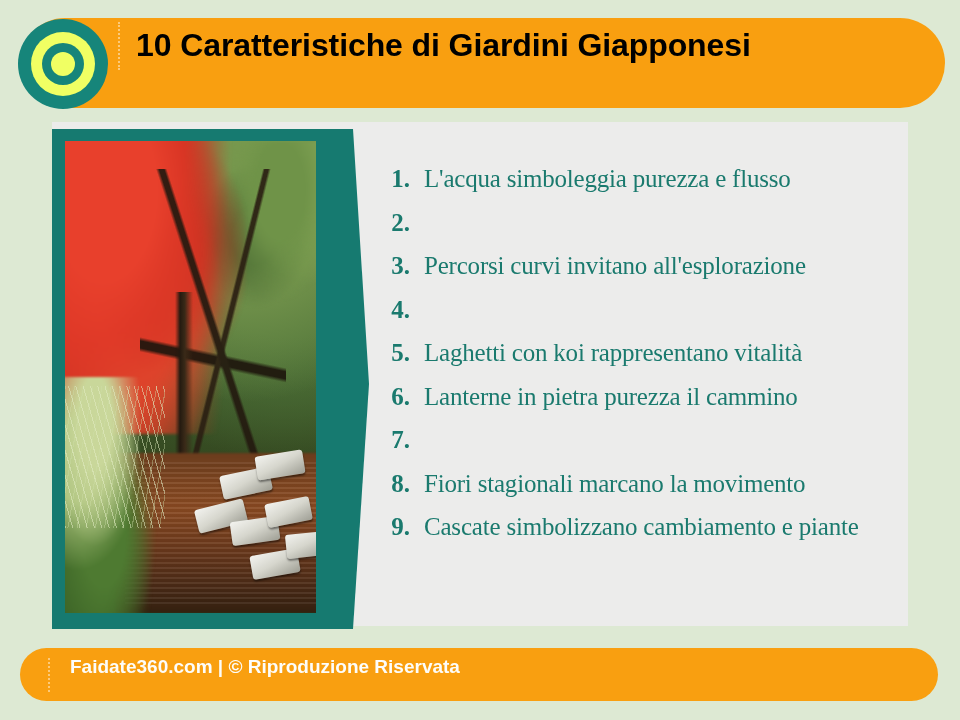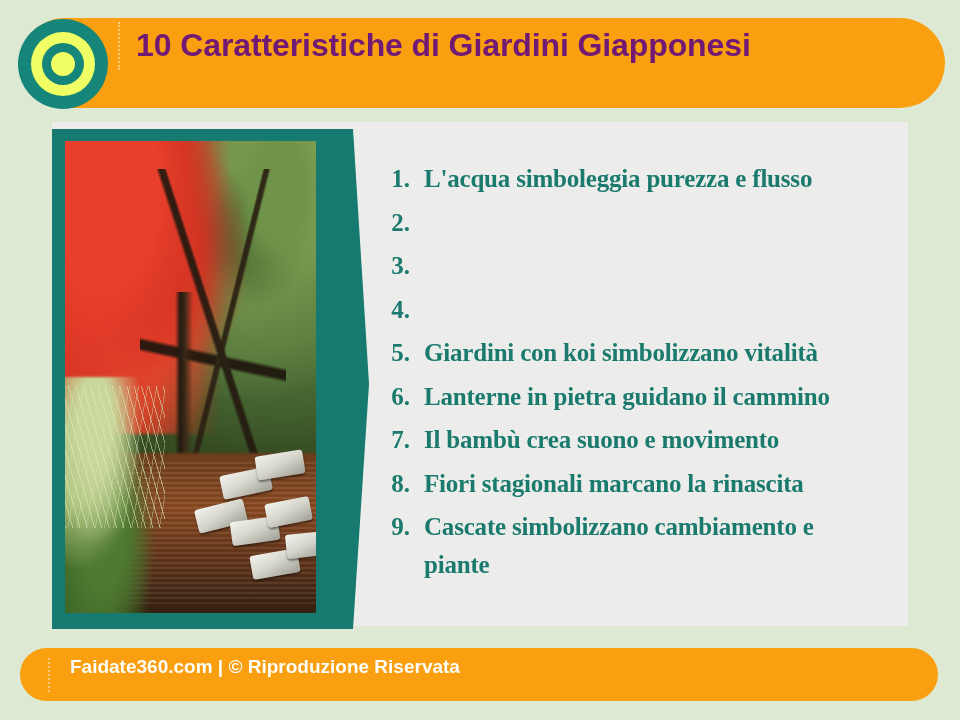--- a/index.html
+++ b/index.html
@@ -35,21 +35,21 @@
     border-left: 2px dotted rgba(255,255,255,0.45);
   }
   #header-title {
     position: absolute;
     left: 136px;
     top: 0;
     right: 24px;
     height: 90px;
     display: flex;
     align-items: center;
-    color: #701a75;
+    color: #000000;
     font-size: 32px;
     font-weight: bold;
     letter-spacing: -0.1px;
     white-space: nowrap;
     font-family: "Liberation Sans", sans-serif;
   }
 
   
   #logo {
     position: absolute;
@@ -242,21 +242,21 @@
     color: #1a7a6e;
     font-size: 25px;
     font-weight: bold;
     line-height: 38px;
     font-family: "Liberation Serif", serif;
     font-stretch: condensed;
   }
   .list-text {
     color: #1a7a6e;
     font-size: 25px;
-    font-weight: bold;
+    font-weight: normal;
     line-height: 38px;
     font-family: "Liberation Serif", serif;
     font-stretch: condensed;
     letter-spacing: -0.2px;
   }
 
   
   #footer-bar {
     position: absolute;
     left: 20px;
@@ -331,39 +331,39 @@
 <div id="list-area">
   <div class="list-item">
     <div class="list-num">1.</div>
     <div class="list-text">L'acqua simboleggia purezza e flusso</div>
   </div>
   <div class="list-item">
     <div class="list-num">2.</div>
   </div>
   <div class="list-item">
     <div class="list-num">3.</div>
+    <div class="list-text">Percorsi curvi invitano all'esplorazione</div>
   </div>
   <div class="list-item">
     <div class="list-num">4.</div>
   </div>
   <div class="list-item">
     <div class="list-num">5.</div>
-    <div class="list-text">Giardini con koi simbolizzano vitalità</div>
+    <div class="list-text">Laghetti con koi rappresentano vitalità</div>
   </div>
   <div class="list-item">
     <div class="list-num">6.</div>
-    <div class="list-text">Lanterne in pietra guidano il cammino</div>
+    <div class="list-text">Lanterne in pietra purezza il cammino</div>
   </div>
   <div class="list-item">
     <div class="list-num">7.</div>
-    <div class="list-text">Il bambù crea suono e movimento</div>
   </div>
   <div class="list-item">
     <div class="list-num">8.</div>
-    <div class="list-text">Fiori stagionali marcano la rinascita</div>
+    <div class="list-text">Fiori stagionali marcano la movimento</div>
   </div>
   <div class="list-item">
     <div class="list-num">9.</div>
     <div class="list-text" style="max-width:455px;">Cascate simbolizzano cambiamento e piante</div>
   </div>
 </div>
 
 <div id="footer-bar"></div>
 <div id="footer-dotted-divider"></div>
 <div id="footer-text">Faidate360.com | © Riproduzione Riservata</div>

